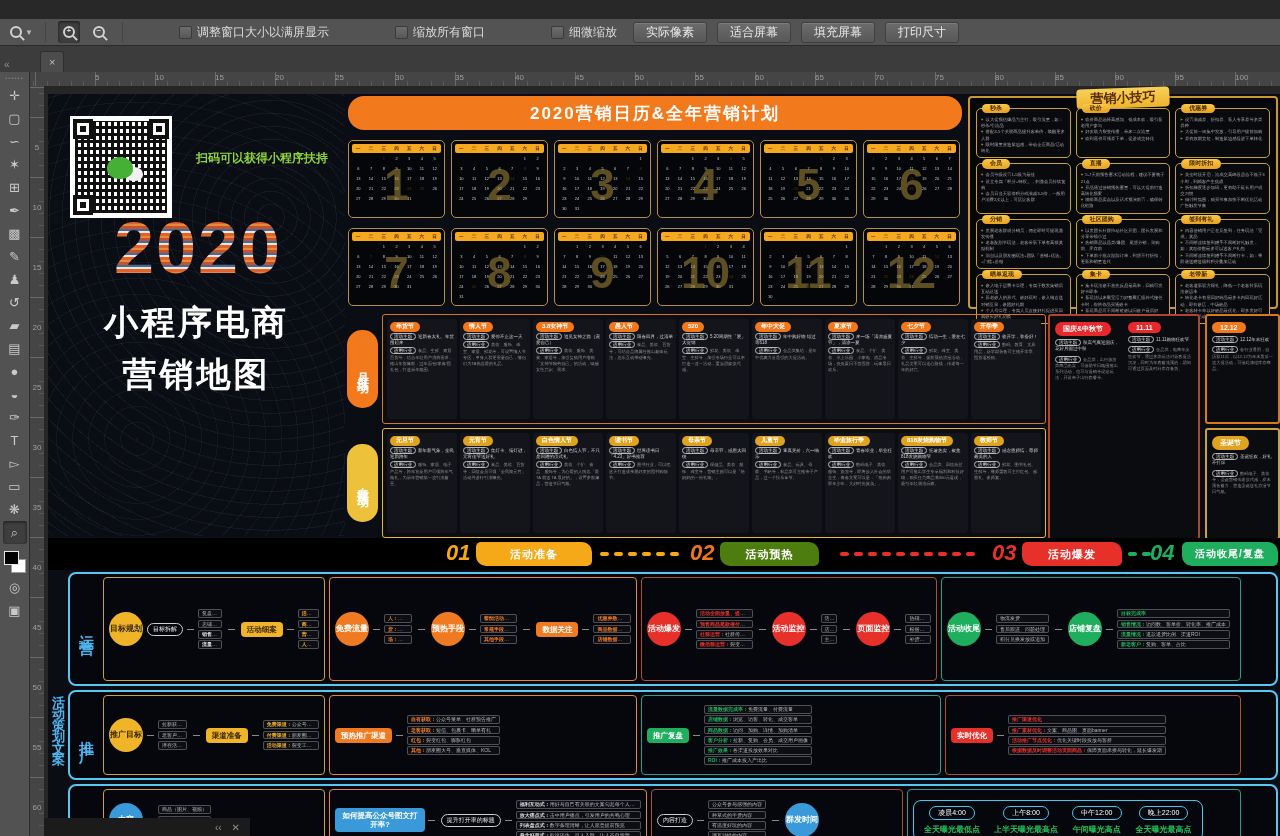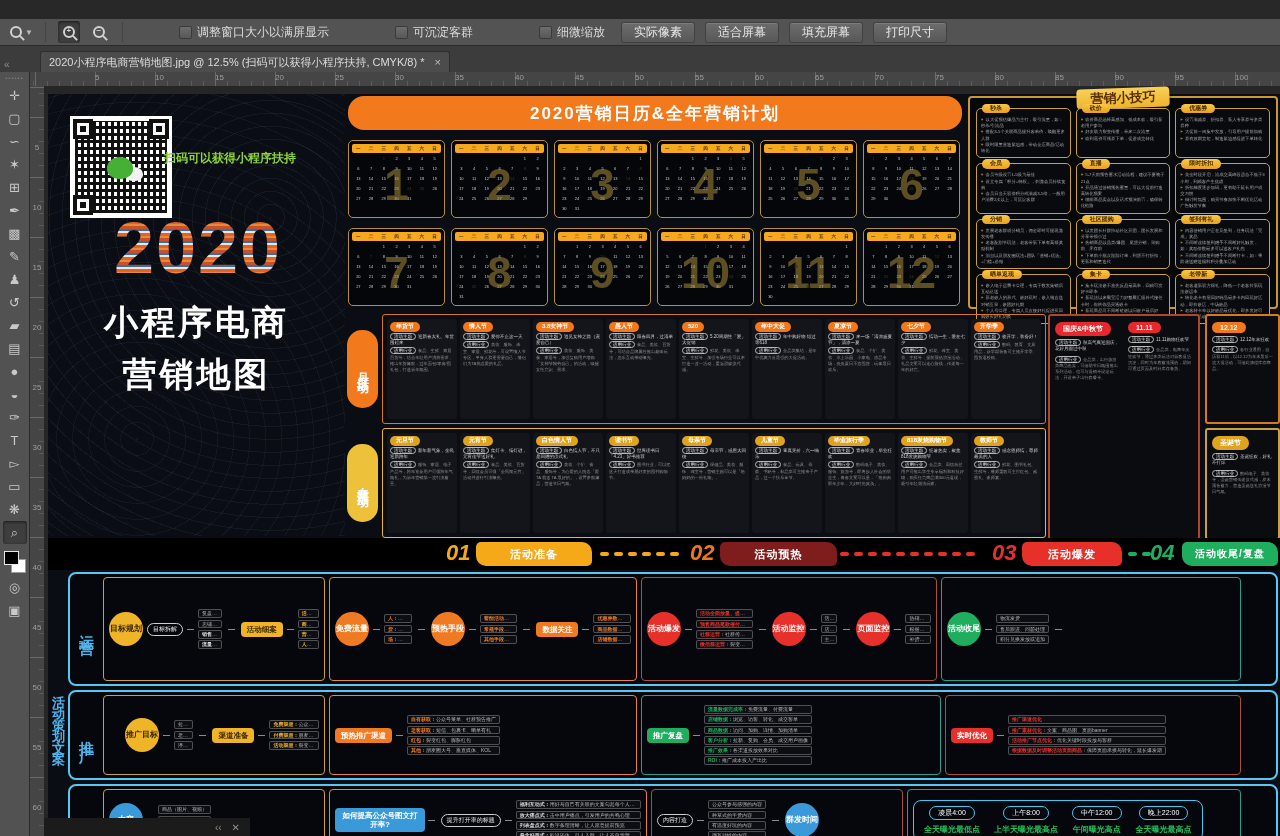--- a/index.html
+++ b/index.html
@@ -48,21 +48,21 @@
      repeating-radial-gradient(circle at 75% 28%,rgba(70,90,120,.16) 0 1px,transparent 1px 13px),
      repeating-radial-gradient(circle at 30% 78%,rgba(70,90,120,.13) 0 1px,transparent 1px 16px),#0a0d13;}
   .qr{position:absolute;left:22px;top:22px;width:102px;height:102px;background:#fff;padding:5px;box-sizing:border-box;}
   .qrin{position:relative;width:100%;height:100%;background:
      repeating-linear-gradient(0deg,#111 0 3px,transparent 3px 7px),
      repeating-linear-gradient(90deg,#111 0 3px,transparent 3px 6px);}
   .fp{position:absolute;width:20px;height:20px;border:4px solid #111;background:#fff;box-sizing:border-box;}
   .fp::after{content:"";position:absolute;left:3px;top:3px;width:6px;height:6px;background:#111;}
   .fp.tl{left:-2px;top:-2px}.fp.tr{right:-2px;top:-2px}.fp.bl{left:-2px;bottom:-2px}
   .wc{position:absolute;left:32px;top:36px;width:26px;height:22px;background:#45b035;border-radius:50% 50% 45% 45%;box-shadow:14px 6px 0 -4px #f2f2f2;}
-  .qr-caption{position:absolute;left:116px;top:56px;width:170px;color:#8fd438;font-weight:bold;font-size:12px;}
+  .qr-caption{position:absolute;left:148px;top:56px;width:170px;color:#8fd438;font-weight:bold;font-size:12px;}
   .year{position:absolute;left:30px;top:118px;width:240px;text-align:center;font-size:72px;font-weight:900;letter-spacing:2px;
     background:repeating-linear-gradient(0deg,#e2622b 0 3px,#ede8da 3px 5px,#3b6ea5 5px 7px,#c8512a 7px 10px,#e58a3a 10px 12px);
     -webkit-background-clip:text;background-clip:text;color:#e2622b;-webkit-text-fill-color:transparent;line-height:1;}
   .ptitle{position:absolute;left:0;width:297px;text-align:center;color:#fff;font-size:34px;font-weight:900;letter-spacing:3px;}
   .banner{position:absolute;left:300px;top:2px;width:614px;height:34px;background:#f2791c;border-radius:16px;display:flex;align-items:center;justify-content:center;color:#fff;font-size:17px;font-weight:900;letter-spacing:2px;}
   
   .tips{position:absolute;left:920px;top:2px;width:310px;height:213px;border:2px solid #c9992e;border-radius:4px;background:#05070b;box-sizing:border-box;}
   .tips-badge{position:absolute;top:-10px;left:50%;transform:translateX(-50%) rotate(-2deg);background:linear-gradient(#f8d05a,#edb32a);color:#5a2d00;font-weight:900;font-size:13px;padding:1px 14px;border-radius:4px;box-shadow:0 1px 3px rgba(0,0,0,.6);}
   .tips-grid{display:grid;grid-template-columns:repeat(3,1fr);gap:5px;padding:10px 6px 6px;}
   .tcard{position:relative;background:#080a0e;border:1px solid #c9a13c;border-radius:5px;padding:8px 4px 3px;min-height:36px;}
@@ -139,39 +139,38 @@
         </span>
       </span>
     <span class="sep"></span>
     <span id="optChecks" style="display:flex;gap:22px">
         <span class="chk">
           <span class="box"></span>
           <span>调整窗口大小以满屏显示</span>
         </span>
         <span class="chk">
           <span class="box"></span>
-          <span>可沉淀客群</span>
+          <span>缩放所有窗口</span>
         </span>
         <span class="chk">
           <span class="box"></span>
           <span>细微缩放</span>
         </span>
       </span>
     <span id="optButtons" style="display:flex;gap:10px;margin-left:8px">
         <span class="obtn">实际像素</span>
         <span class="obtn">适合屏幕</span>
         <span class="obtn">填充屏幕</span>
         <span class="obtn">打印尺寸</span>
       </span>
   </div>
 
   <div class="tabbar">
     <span class="tabcorner">«</span>
     <div class="tab">
-      <span class="t">2020小程序电商营销地图.jpg @ 12.5% (扫码可以获得小程序扶持, CMYK/8) *</span>
       <span class="x">×</span>
     </div>
   </div>
 
   <div class="corner"></div>
   <div class="ruler-h" id="rulerH">
       <span style="left: 65px;">5</span>
       <span style="left: 125px;">10</span>
       <span style="left: 185px;">15</span>
       <span style="left: 245px;">20</span>
@@ -1040,21 +1039,21 @@
       <div class="stagestrip" id="stageStrip">
           <div class="snum" style="left: 398px; color: rgb(245, 169, 25);">01</div>
           <div class="sbanner" style="left: 428px; width: 116px; background: rgb(245, 169, 25);">活动准备</div>
           <div class="dash" style="left: 552px; background: rgb(245, 169, 25);"></div>
           <div class="dash" style="left: 566px; background: rgb(245, 169, 25);"></div>
           <div class="dash" style="left: 580px; background: rgb(245, 169, 25);"></div>
           <div class="dash" style="left: 594px; background: rgb(245, 169, 25);"></div>
           <div class="dash" style="left: 608px; background: rgb(245, 169, 25);"></div>
           <div class="dash" style="left: 622px; background: rgb(245, 169, 25);"></div>
           <div class="snum" style="left: 642px; color: rgb(240, 118, 29);">02</div>
-          <div class="sbanner" style="left: 672px; width: 117px; background: #7f1d1d; text-align: center;">活动预热</div>
+          <div class="sbanner" style="left: 672px; width: 99px; background: #4d7c0f; text-align: center;">活动预热</div>
           <div class="dash" style="left: 792px; background: rgb(232, 48, 42);"></div>
           <div class="dash" style="left: 806px; background: rgb(232, 48, 42);"></div>
           <div class="dash" style="left: 820px; background: rgb(232, 48, 42);"></div>
           <div class="dash" style="left: 834px; background: rgb(232, 48, 42);"></div>
           <div class="dash" style="left: 848px; background: rgb(232, 48, 42);"></div>
           <div class="dash" style="left: 862px; background: rgb(232, 48, 42);"></div>
           <div class="dash" style="left: 876px; background: rgb(232, 48, 42);"></div>
           <div class="dash" style="left: 890px; background: rgb(232, 48, 42);"></div>
           <div class="dash" style="left: 904px; background: rgb(232, 48, 42);"></div>
           <div class="dash" style="left: 918px; background: rgb(232, 48, 42);"></div>
@@ -1164,27 +1163,37 @@
               <div class="grp">
                 <div class="nd-circle" style="background: rgb(31, 174, 94); color: rgb(255, 255, 255);">活动收尾</div>
                 <div class="conn"></div>
                 <div class="items">
                   <div class="chip">物流发货</div>
                   <div class="chip">售后跟进、问题处理</div>
                   <div class="chip">积分兑换发放或追加</div>
                 </div>
               </div>
               <div class="conn"></div>
+              <div class="grp">
+                <div class="nd-circle" style="background: rgb(31, 174, 94); color: rgb(255, 255, 255);">店铺复盘</div>
+                <div class="conn"></div>
+                <div class="items">
+                  <div class="chip"><b style="color: rgb(31, 174, 94);">目标完成率</b></div>
+                  <div class="chip"><b style="color: rgb(31, 174, 94);">销售情况：</b>访问数、客单价、转化率、推广成本</div>
+                  <div class="chip"><b style="color: rgb(31, 174, 94);">流量情况：</b>退款退货比例、渠道ROI</div>
+                  <div class="chip"><b style="color: rgb(31, 174, 94);">新老客户：</b>复购、客单、占比</div>
+                </div>
+              </div>
             </div>
           </div>
           <div class="flowrow" style="top: 596px; height: 90px;">
             <div class="rowlabel">推广</div>
             <div class="cell" style="border-color: rgb(201, 162, 60); width: 222px; flex: 0 0 auto;">
               <div class="grp">
-                <div class="nd-circle" style="background: rgb(240, 180, 41); color: rgb(58, 38, 0); margin-left: 16px;">推广目标</div>
+                <div class="nd-circle" style="background: rgb(240, 180, 41); color: rgb(58, 38, 0);">推广目标</div>
                 <div class="conn"></div>
                 <div class="items">
                   <div class="chip">拉新获客、引流获客</div>
                   <div class="chip">老客户维系及复购</div>
                   <div class="chip">潜在活动主题用户</div>
                 </div>
               </div>
               <div class="conn"></div>
               <div class="grp">
                 <div class="nd-box" style="background: rgb(240, 180, 41); color: rgb(58, 38, 0);">渠道准备</div>

